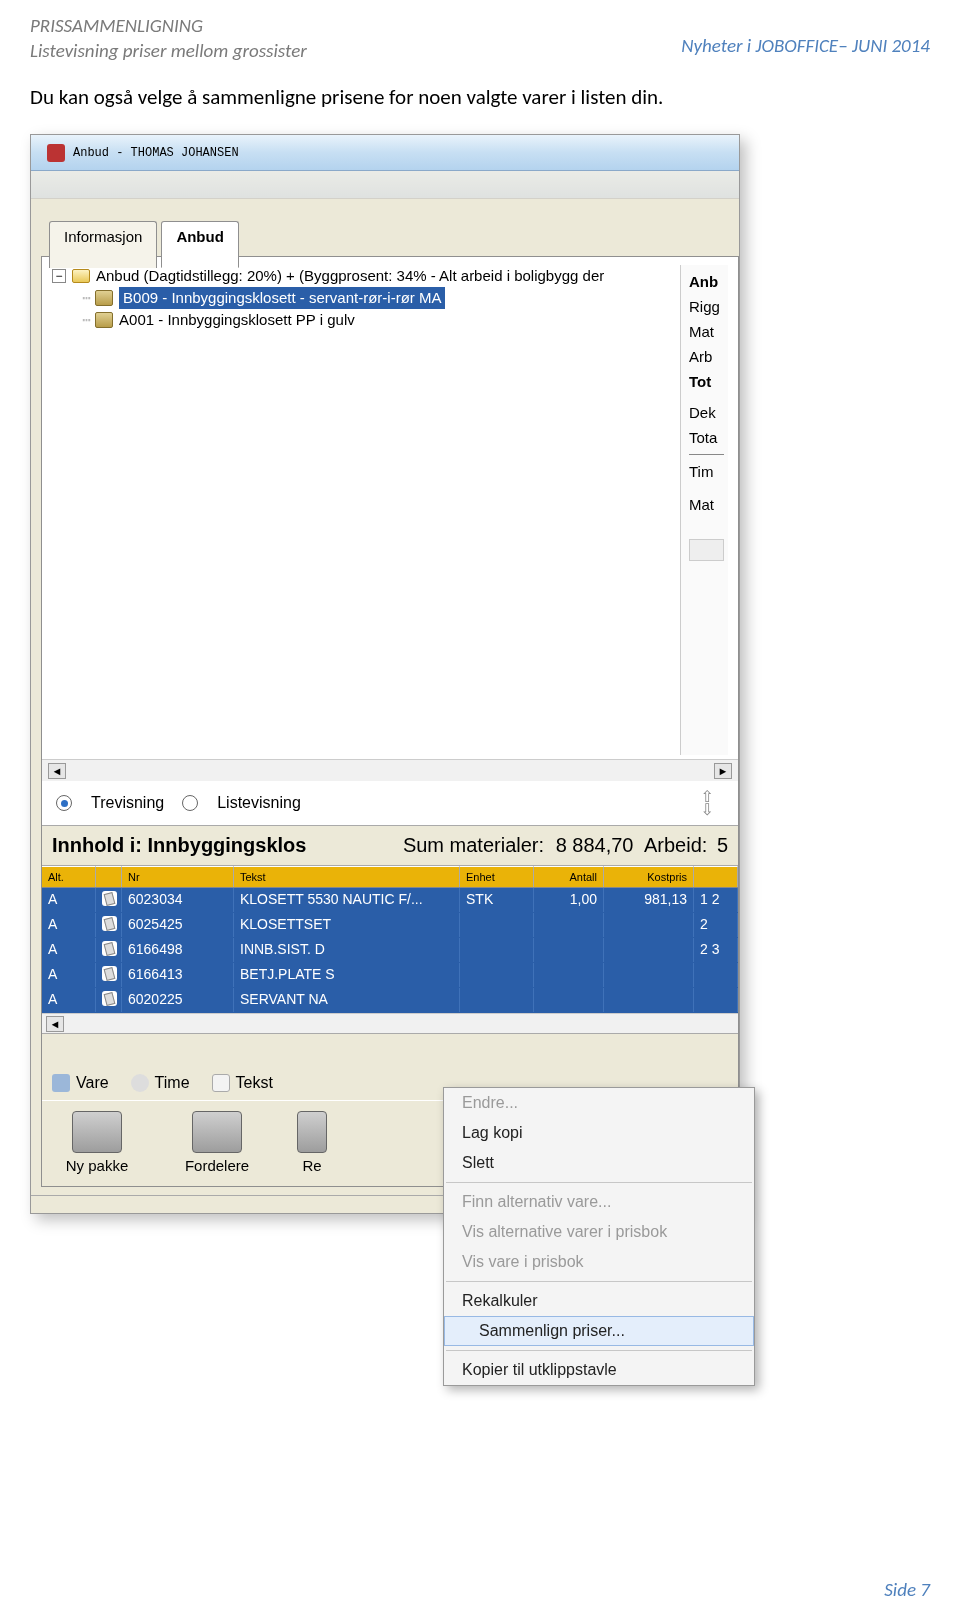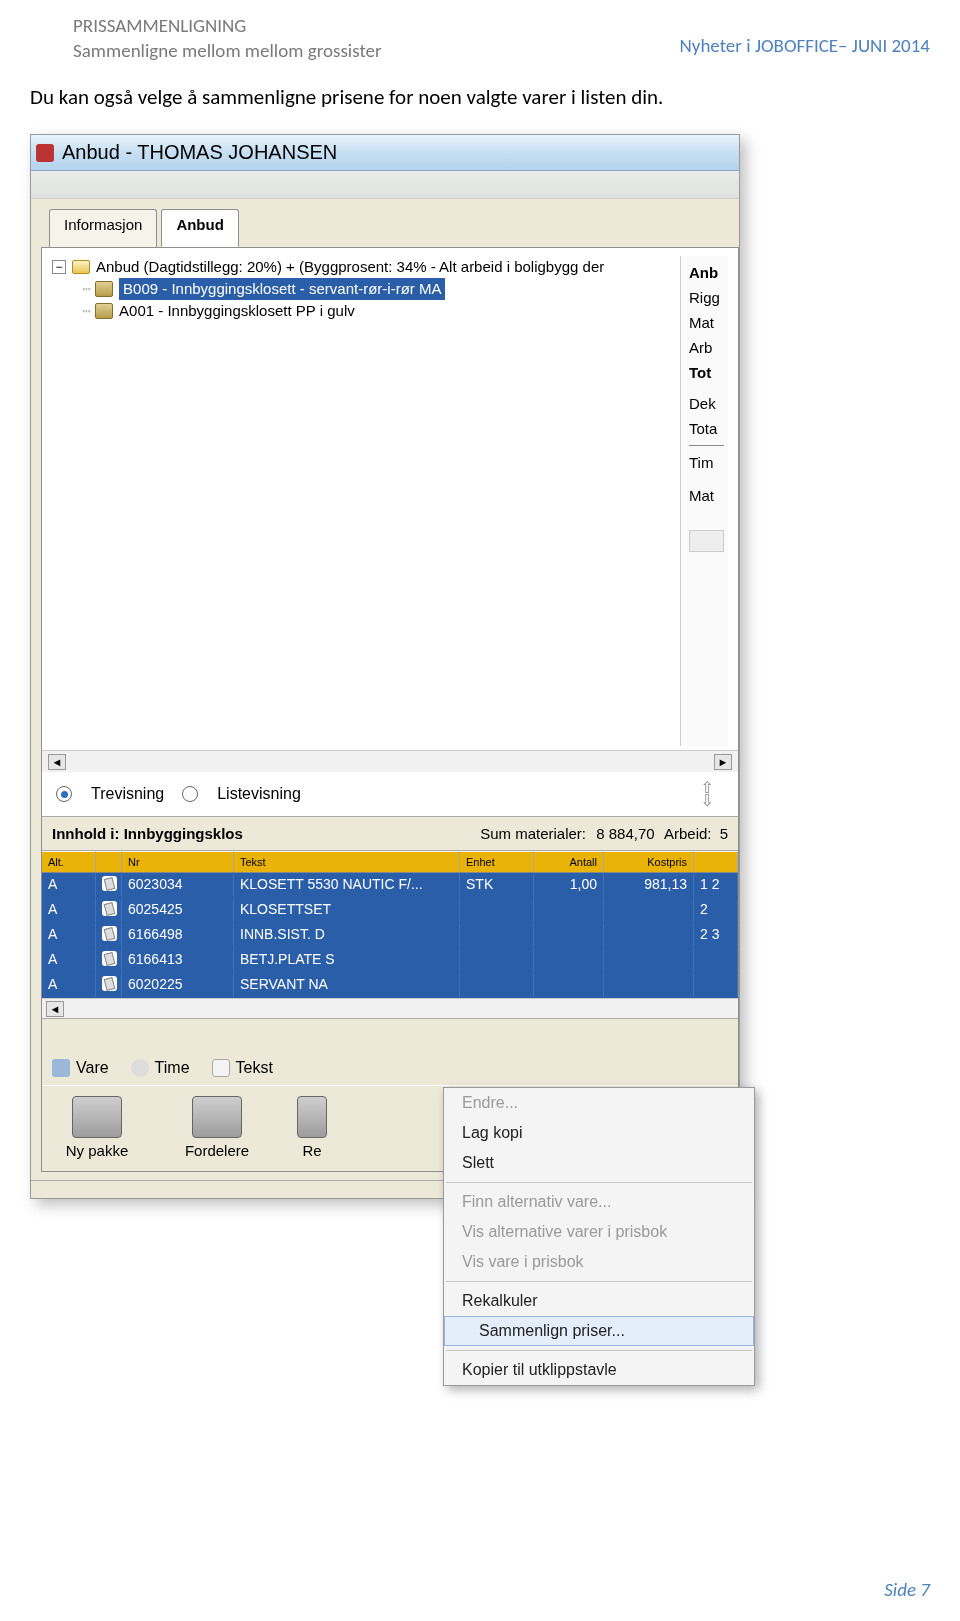--- a/index.html
+++ b/index.html
@@ -8,23 +8,23 @@
     height: 1621px;
     font-family: Calibri, Arial, sans-serif;
     background: #fff;
     position: relative;
     padding: 14px 30px 0 30px;
   }
   .header-row {
     display: flex;
     justify-content: space-between;
     align-items: flex-start;
+    font-style: italic;
     color: #7a7a7a;
     font-size: 19px;
-    margin-left: 43px;
   }
   .header-left .h1 { font-size: 19px; }
   .header-left .h2 { font-size: 19px; margin-top: 2px; }
   .header-right { color: #4f81bd; font-size: 19px; padding-top: 20px; }
   .body-text {
     margin-top: 22px;
     font-size: 21px;
     color: #000;
   }
   .screenshot {
@@ -37,23 +37,23 @@
     font-size: 15px;
     color: #000;
     position: relative;
   }
   .titlebar {
     height: 36px;
     background: linear-gradient(to bottom, #e9f3fb 0%, #c7dff3 50%, #b4d3ee 100%);
     border-bottom: 1px solid #8aa9c9;
     display: flex;
     align-items: center;
-    padding: 0 5px;
-    font-family: Liberation Sans, sans-serif;
-    font-size: 20px;
+    padding: 0 16px;
+    font-family: Liberation Mono, monospace;
+    font-size: 12px;
     color: #000;
   }
   .titlebar .app-icon {
     width: 18px; height: 18px; background: #b33; border-radius: 3px;
     margin-right: 8px;
   }
   .dimbar {
     height: 28px;
     background: linear-gradient(to bottom, #eaeff6, #d3dce8);
     opacity: 0.5;
@@ -66,26 +66,26 @@
     padding: 10px 0 8px 10px;
   }
   .tabs {
     display: flex;
     padding-left: 8px;
   }
   .tab {
     background: #f5f3ea;
     border: 1px solid #8f8f8f;
     border-bottom: none;
-    padding: 6px 14px 13px 14px;
+    padding: 6px 14px 22px 14px;
     margin-right: 4px;
     border-radius: 3px 3px 0 0;
     font-size: 15px;
     position: relative;
-    top: 0;
+    top: 12px;
   }
   .tab.active {
     background: #fff;
     font-weight: bold;
     z-index: 2;
     border-bottom: 1px solid #fff;
   }
   .panel {
     background: #fff;
     border: 1px solid #8f8f8f;
@@ -162,21 +162,21 @@
   .radio-circle.checked::after {
     content:""; width:7px; height:7px; background:#2d6fc4; border-radius:50%;
   }
   .updown-arrows {
     margin-left:auto; display:flex; flex-direction:column; gap:2px;
     color:#888; font-size:16px; line-height:11px; padding-right:10px;
     align-items:center;
   }
   .innhold-bar {
     background:#ece9d8; border-top:1px solid #aaa; border-bottom:1px solid #aaa;
-    padding: 8px 10px; font-size:15px;
+    padding: 8px 10px; font-size:20px;
     display:flex; justify-content:space-between;
   }
   .innhold-bar .left { font-weight:bold; }
   .grid-header {
     display:flex; background:#eab308; border-bottom:1px solid #888;
     font-size:11px;
   }
   .grid-header .hc {
     border-right:1px solid #aaa; padding:4px 6px; border-top:1px solid #fff;
   }
@@ -243,21 +243,21 @@
     position:absolute; bottom:20px; right:30px;
     font-style:italic; color:#4f81bd; font-size:19px;
   }
 </style>
 </head>
 <body>
 
 <div class="header-row">
   <div class="header-left">
     <div class="h1">PRISSAMMENLIGNING</div>
-    <div class="h2">Sammenligne mellom mellom grossister</div>
+    <div class="h2">Listevisning priser mellom grossister</div>
   </div>
   <div class="header-right">Nyheter i JOBOFFICE– JUNI 2014</div>
 </div>
 
 <div class="body-text">Du kan også velge å sammenligne prisene for noen valgte varer i listen din.</div>
 
 <div class="screenshot">
 
   <div class="titlebar">
     <span class="app-icon"></span>

